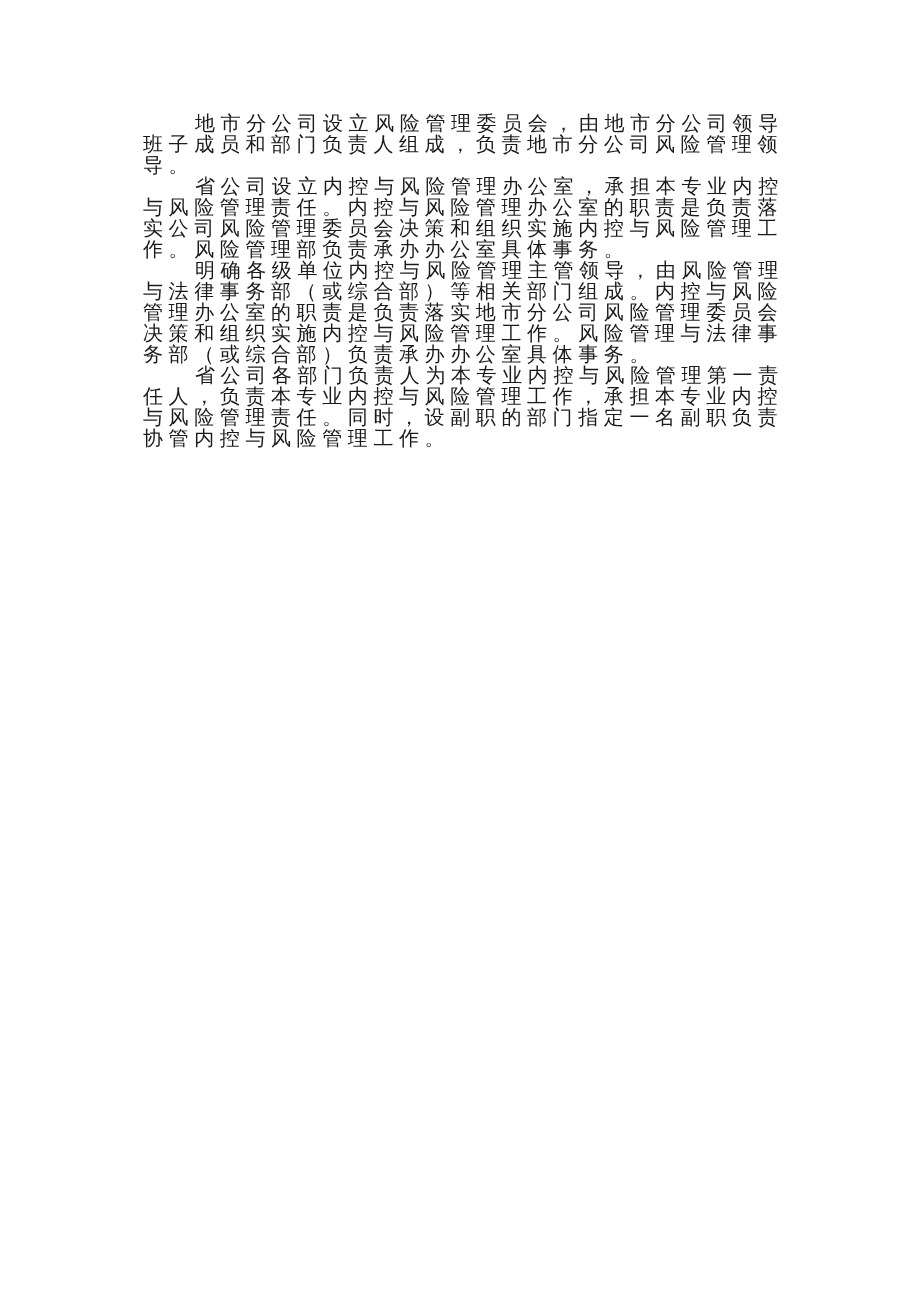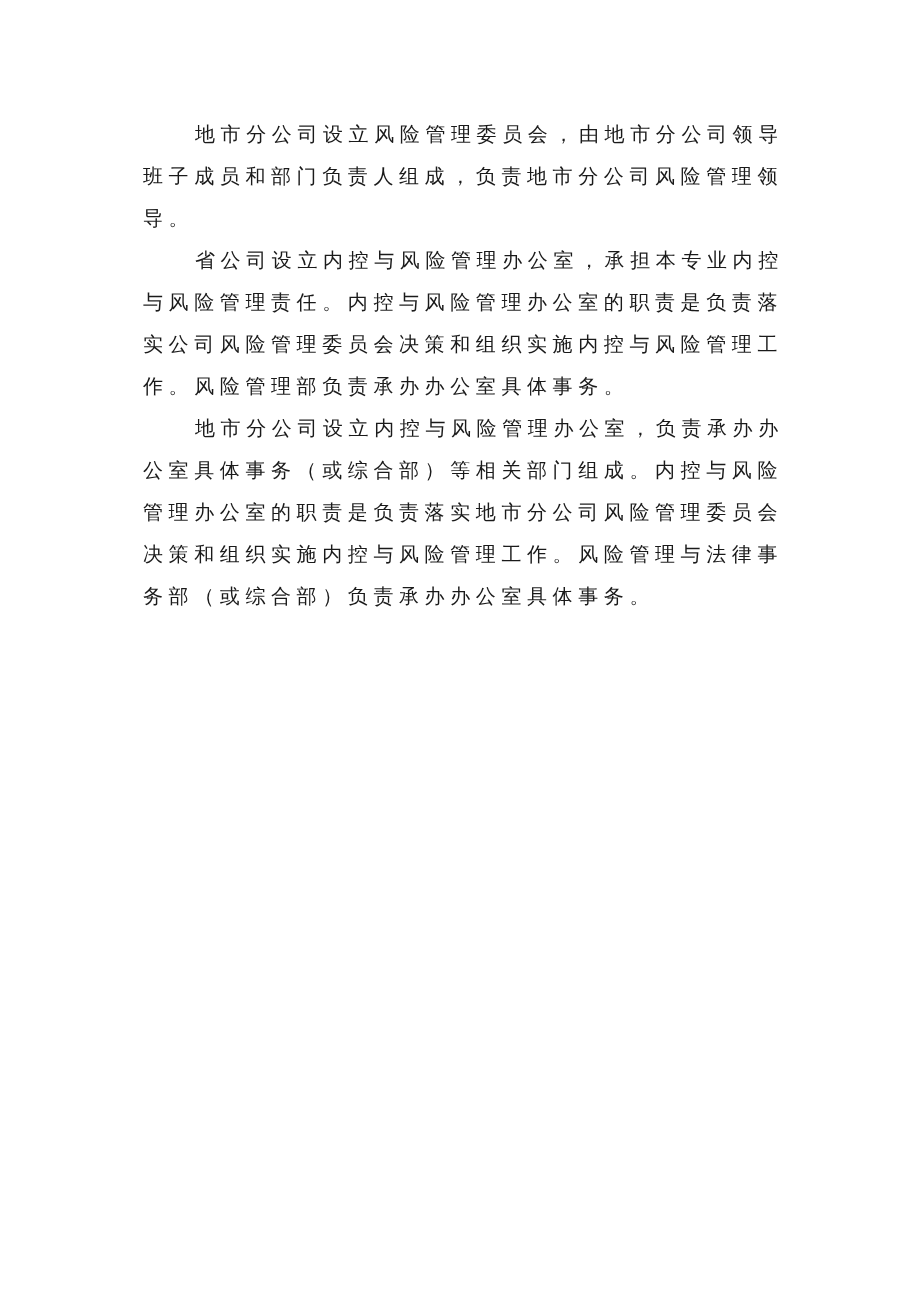--- a/index.html
+++ b/index.html
@@ -4,27 +4,28 @@
 <style>
   html, body { margin: 0; padding: 0; background: #ffffff; }
   body { width: 920px; height: 1301px; position: relative; overflow: hidden; }
   .page {
     position: absolute; left: 0; top: 0; width: 920px; height: 1301px; background: #ffffff;
   }
   .content {
     position: absolute; left: 143px; top: 113px; width: 650px;
     font-family: "DejaVu Sans", "Liberation Sans", sans-serif;
     font-size: 20px; color: #1a1a1a;
-    line-height: 42px; letter-spacing: 5.6px;
+    line-height: 21px; letter-spacing: 5.6px;
   }
   .para { margin: 0; text-indent: 52px; word-break: break-all; }
   .heading { margin: 0; text-indent: 52px; }
 </style>
 </head>
 <body>
 
 <div class="page">
   <div class="content">
     <p class="para">地市分公司设立风险管理委员会，由地市分公司领导班子成员和部门负责人组成，负责地市分公司风险管理领导。</p>
     <p class="para">省公司设立内控与风险管理办公室，承担本专业内控与风险管理责任。内控与风险管理办公室的职责是负责落实公司风险管理委员会决策和组织实施内控与风险管理工作。风险管理部负责承办办公室具体事务。</p>
-    <p class="para">地市分公司设立内控与风险管理办公室，负责承办办公室具体事务（或综合部）等相关部门组成。内控与风险管理办公室的职责是负责落实地市分公司风险管理委员会决策和组织实施内控与风险管理工作。风险管理与法律事务部（或综合部）负责承办办公室具体事务。</p>
+    <p class="para">明确各级单位内控与风险管理主管领导，由风险管理与法律事务部（或综合部）等相关部门组成。内控与风险管理办公室的职责是负责落实地市分公司风险管理委员会决策和组织实施内控与风险管理工作。风险管理与法律事务部（或综合部）负责承办办公室具体事务。</p>
+    <p class="para">省公司各部门负责人为本专业内控与风险管理第一责任人，负责本专业内控与风险管理工作，承担本专业内控与风险管理责任。同时，设副职的部门指定一名副职负责协管内控与风险管理工作。</p>
   </div>
 </div>
 
 </body></html>

